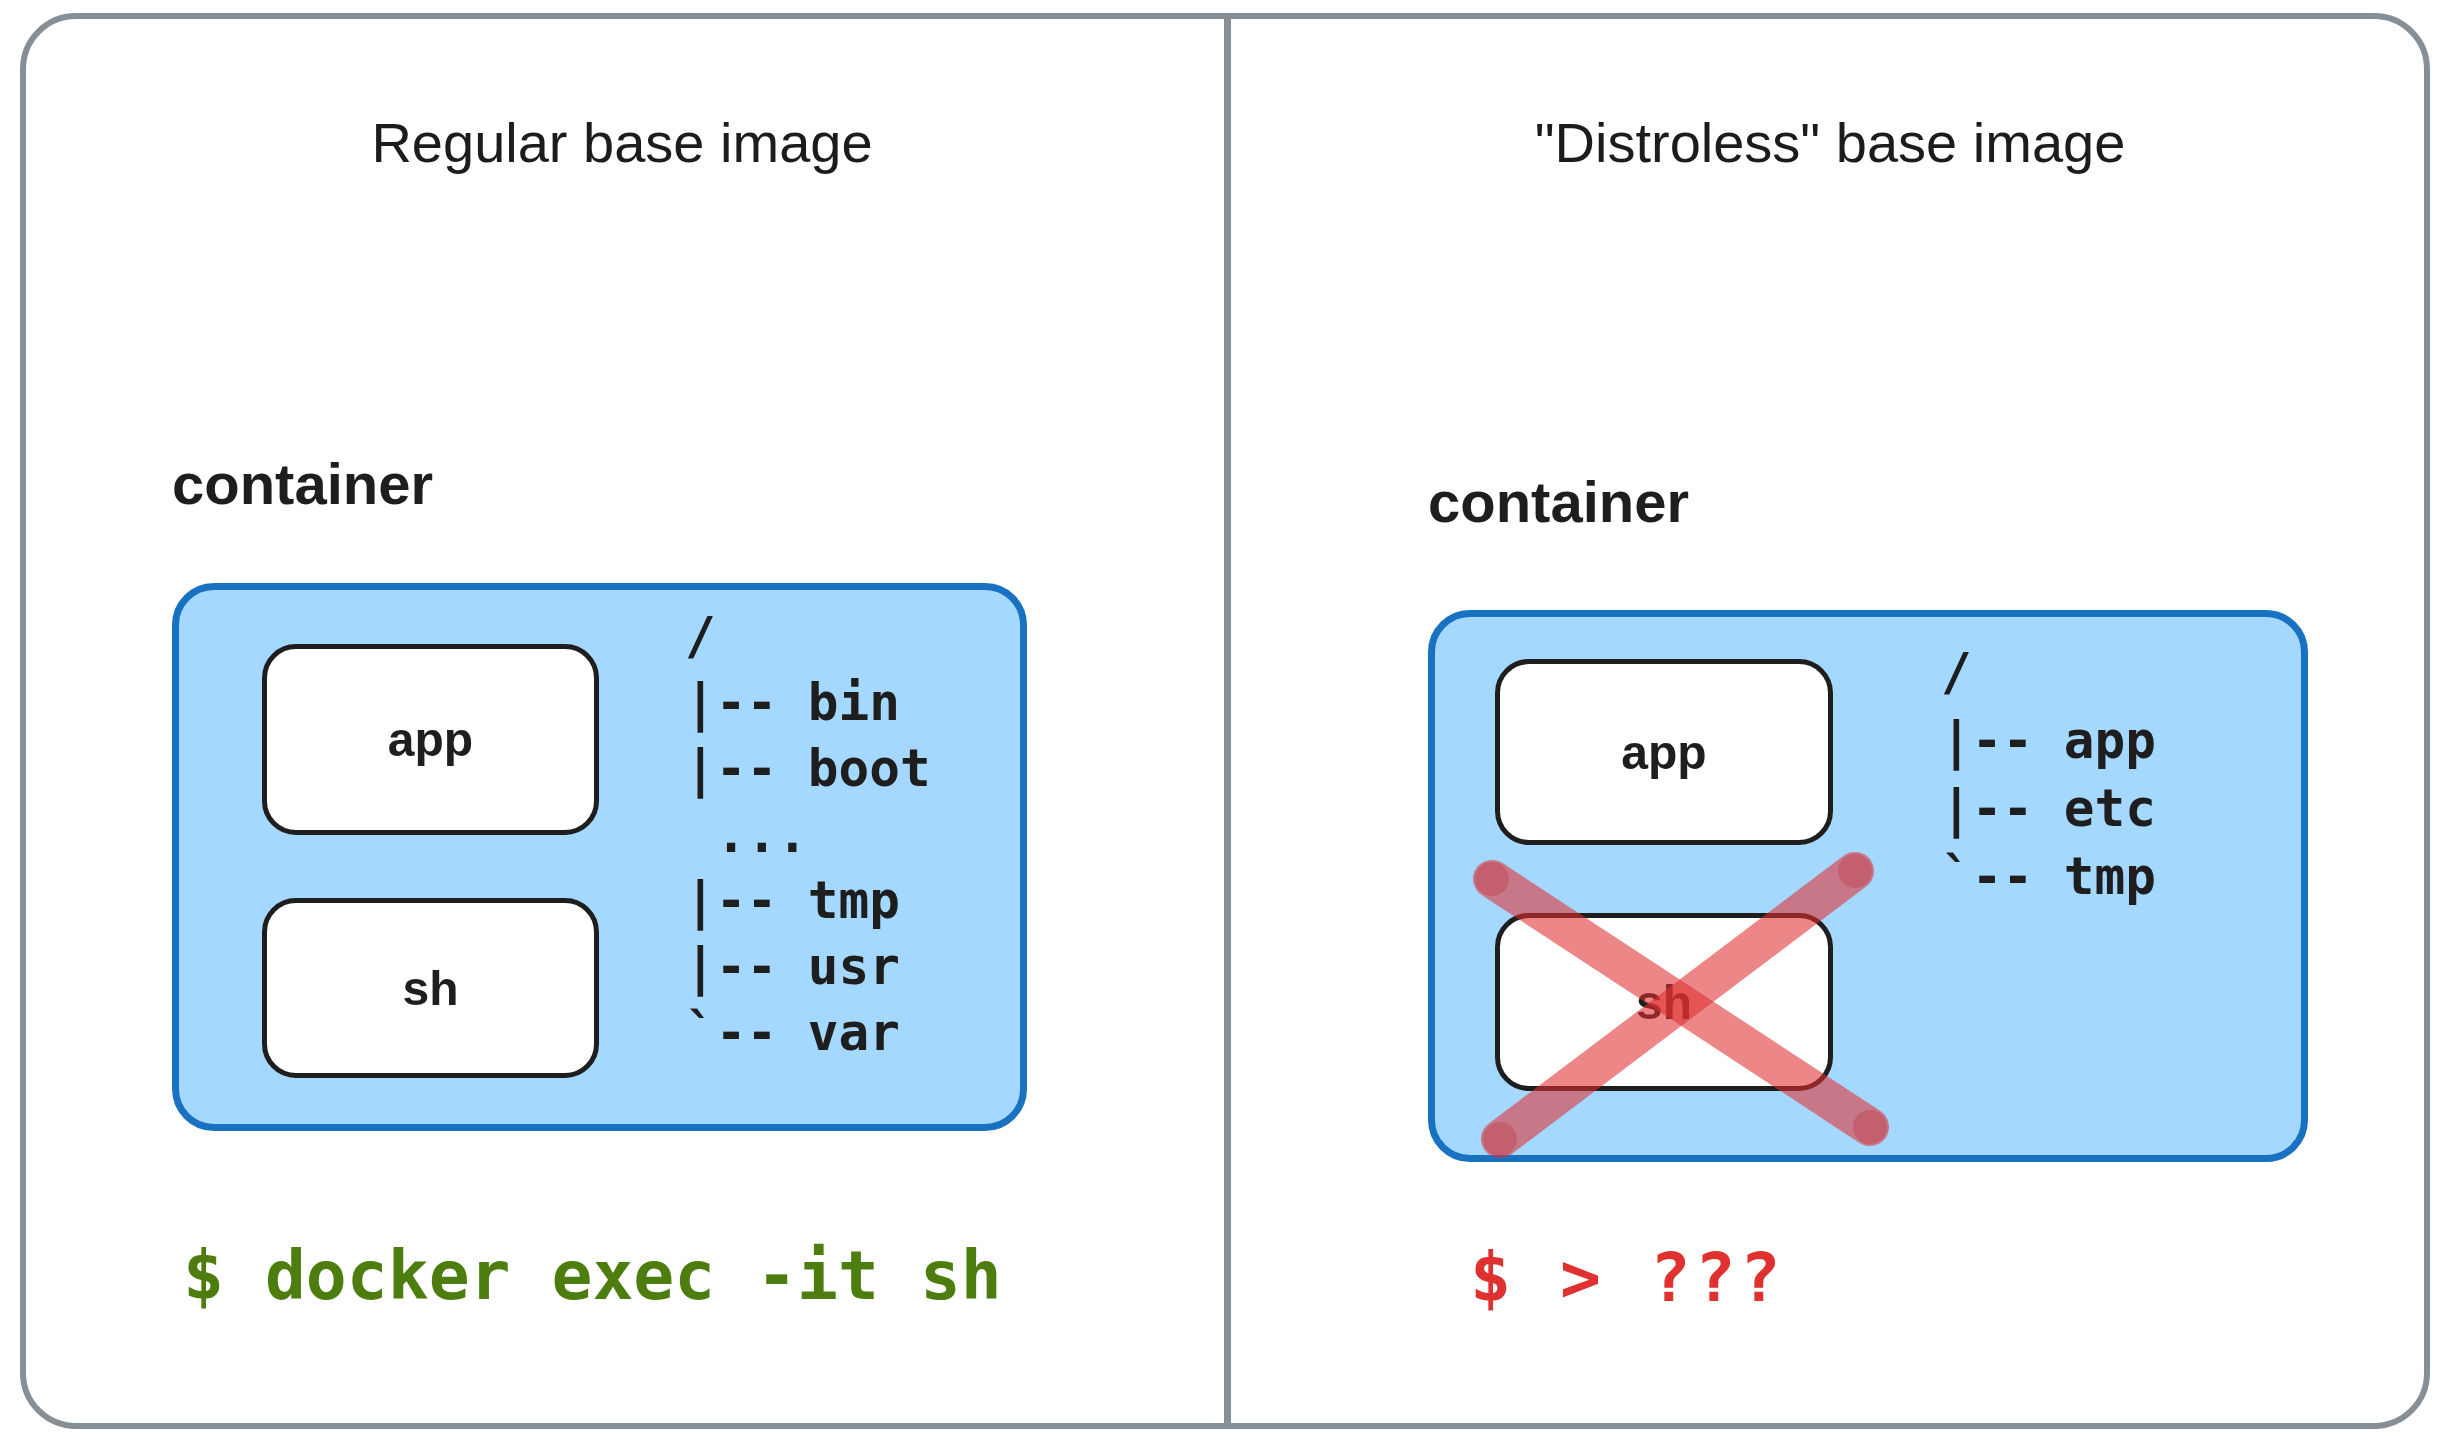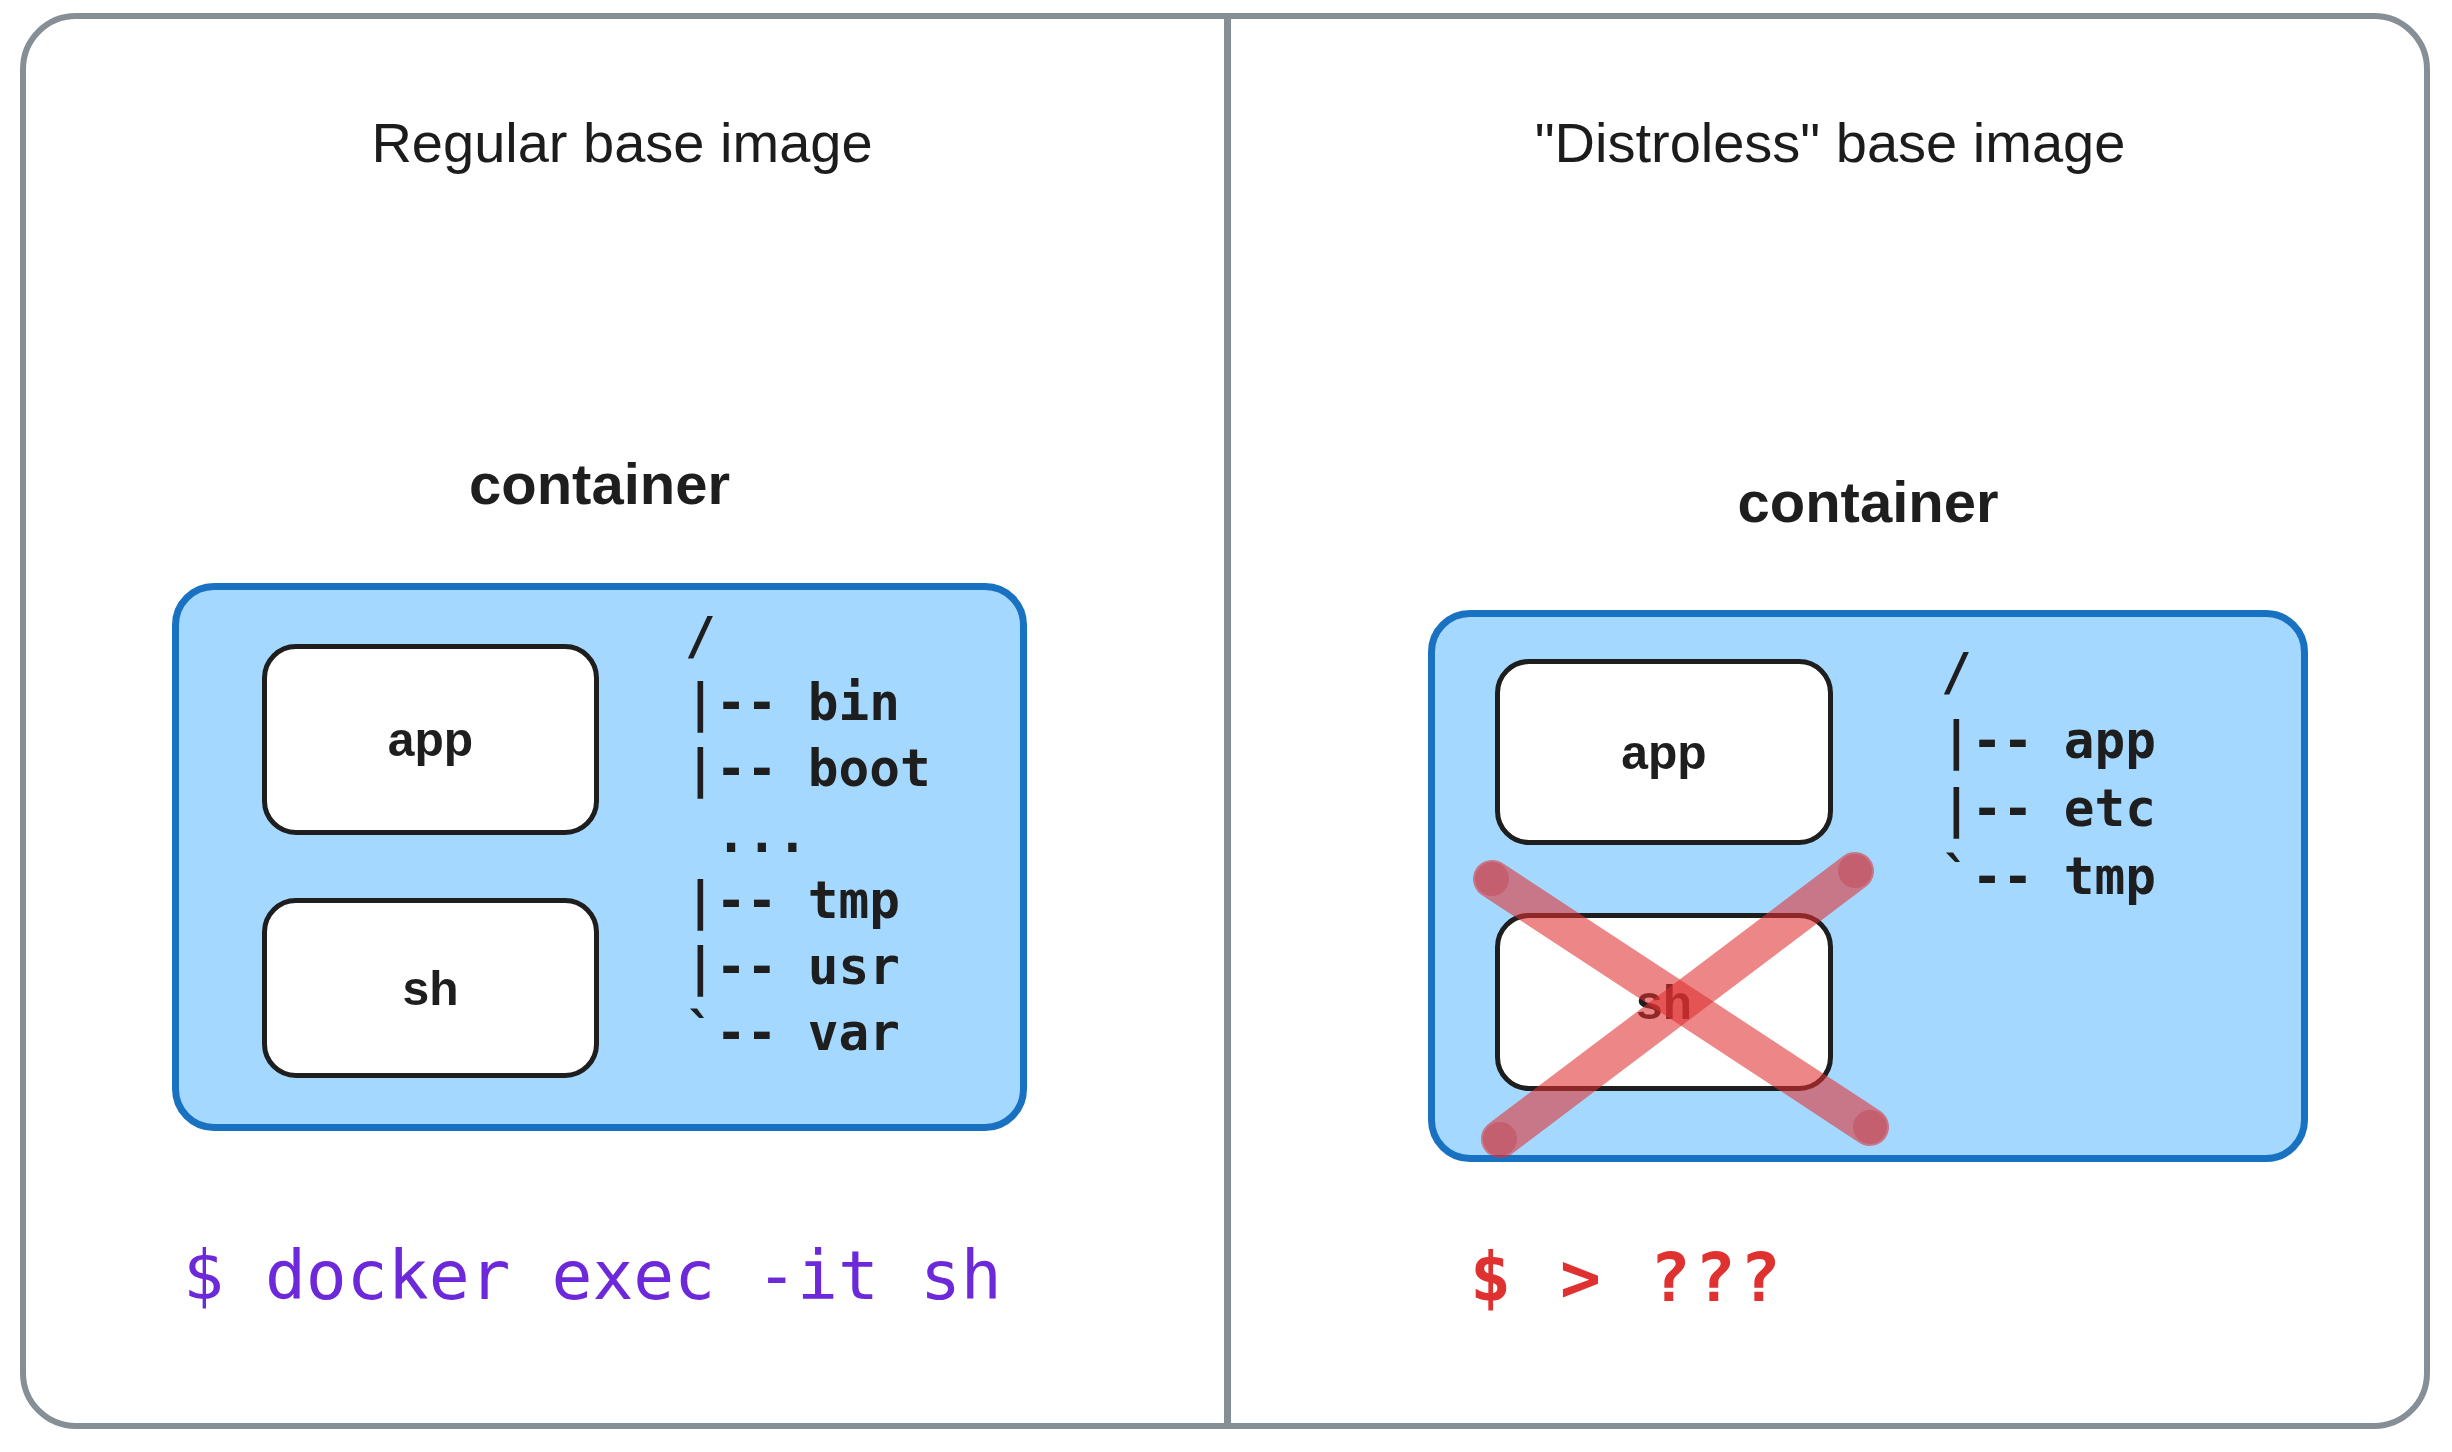--- a/index.html
+++ b/index.html
@@ -17,21 +17,21 @@
     background:#868e96;
   }
   .panel-title {
     position:absolute; top:110px; font-size:56px; color:#1c1c1c;
     text-align:center; white-space:nowrap;
   }
   #title-left  { left:22px;   width:1200px; }
   #title-right { left:1230px; width:1200px; }
 
   .container-label {
-    position:absolute; text-align:center; color:#1e1e1e;
+    position:absolute; color:#1e1e1e;
     font-family:cursive, sans-serif; font-size:58px; font-weight:600;
   }
   #container-label-left  { left:172px;  top:450px; width:855px; }
   #container-label-right { left:1428px; top:468px; width:880px; }
 
   .cbox {
     position:absolute; background:#a5d8ff; border:7px solid #1971c2;
     border-radius:42px; box-sizing:border-box;
   }
   #cbox-left  { left:172px;  top:583px; width:855px; height:548px; }
@@ -52,21 +52,21 @@
     position:absolute; margin:0; white-space:pre;
     font-family:"DejaVu Sans Mono", monospace;
     font-size:51px; line-height:66px; color:#1e1e1e; font-weight:600;
   }
   #tree-left  { left:506px; top:14px; }
   #tree-right { left:506px; top:22px; line-height:68px; }
 
   .command {
     position:absolute; white-space:pre;
     font-family:"DejaVu Sans Mono", monospace;
-    font-size:68px; color:#6d28d9; font-weight:400;
+    font-size:68px; color:#4d7c0f; font-weight:700;
   }
   #cmd-left  { left:183px;  top:1236px; }
   #cmd-right { left:1470px; top:1238px; color:#e03131; font-weight:700; letter-spacing:4px; }
 
   .red-x {
     position:absolute; left:5px; top:232px; width:470px; height:310px;
     pointer-events:none;
   }
 </style>
 </head>

